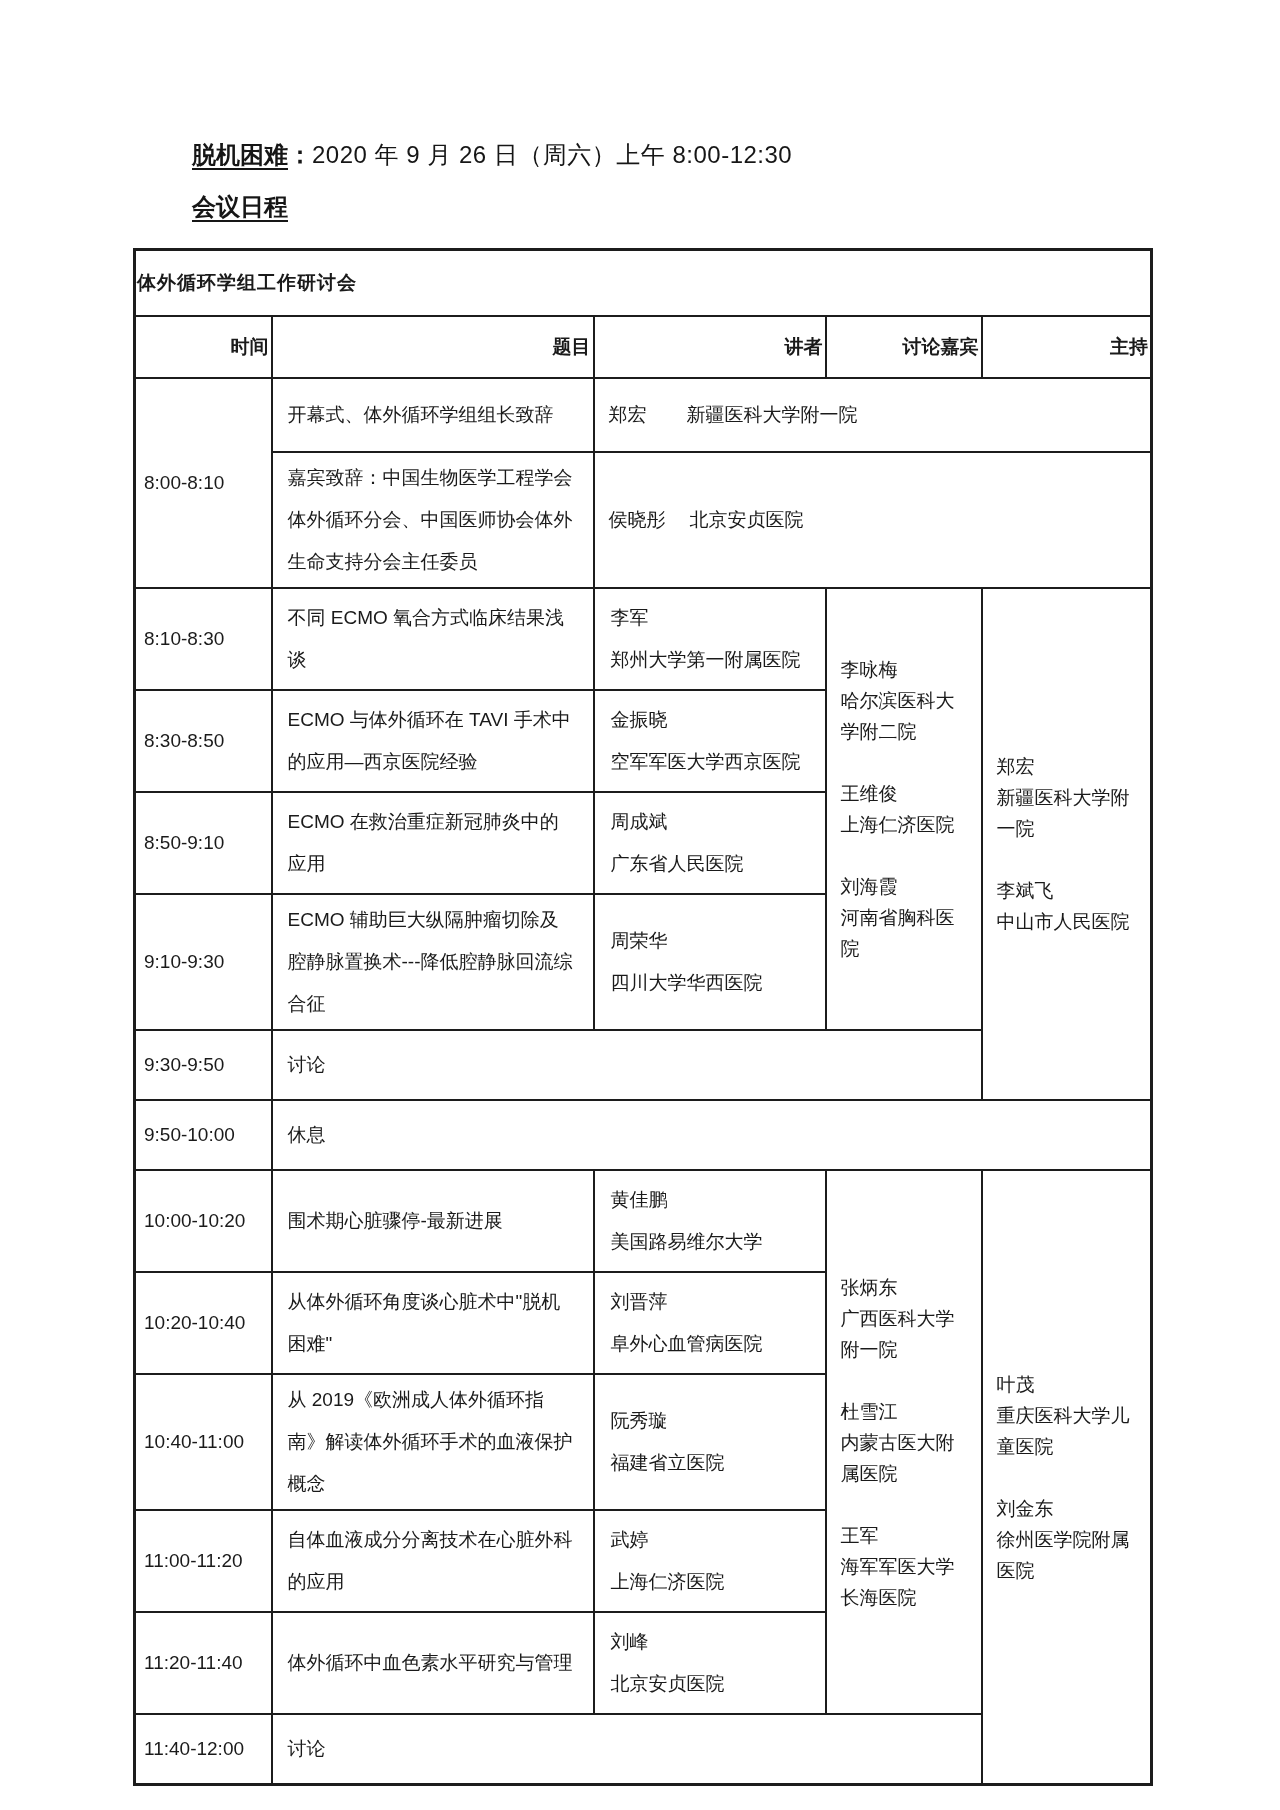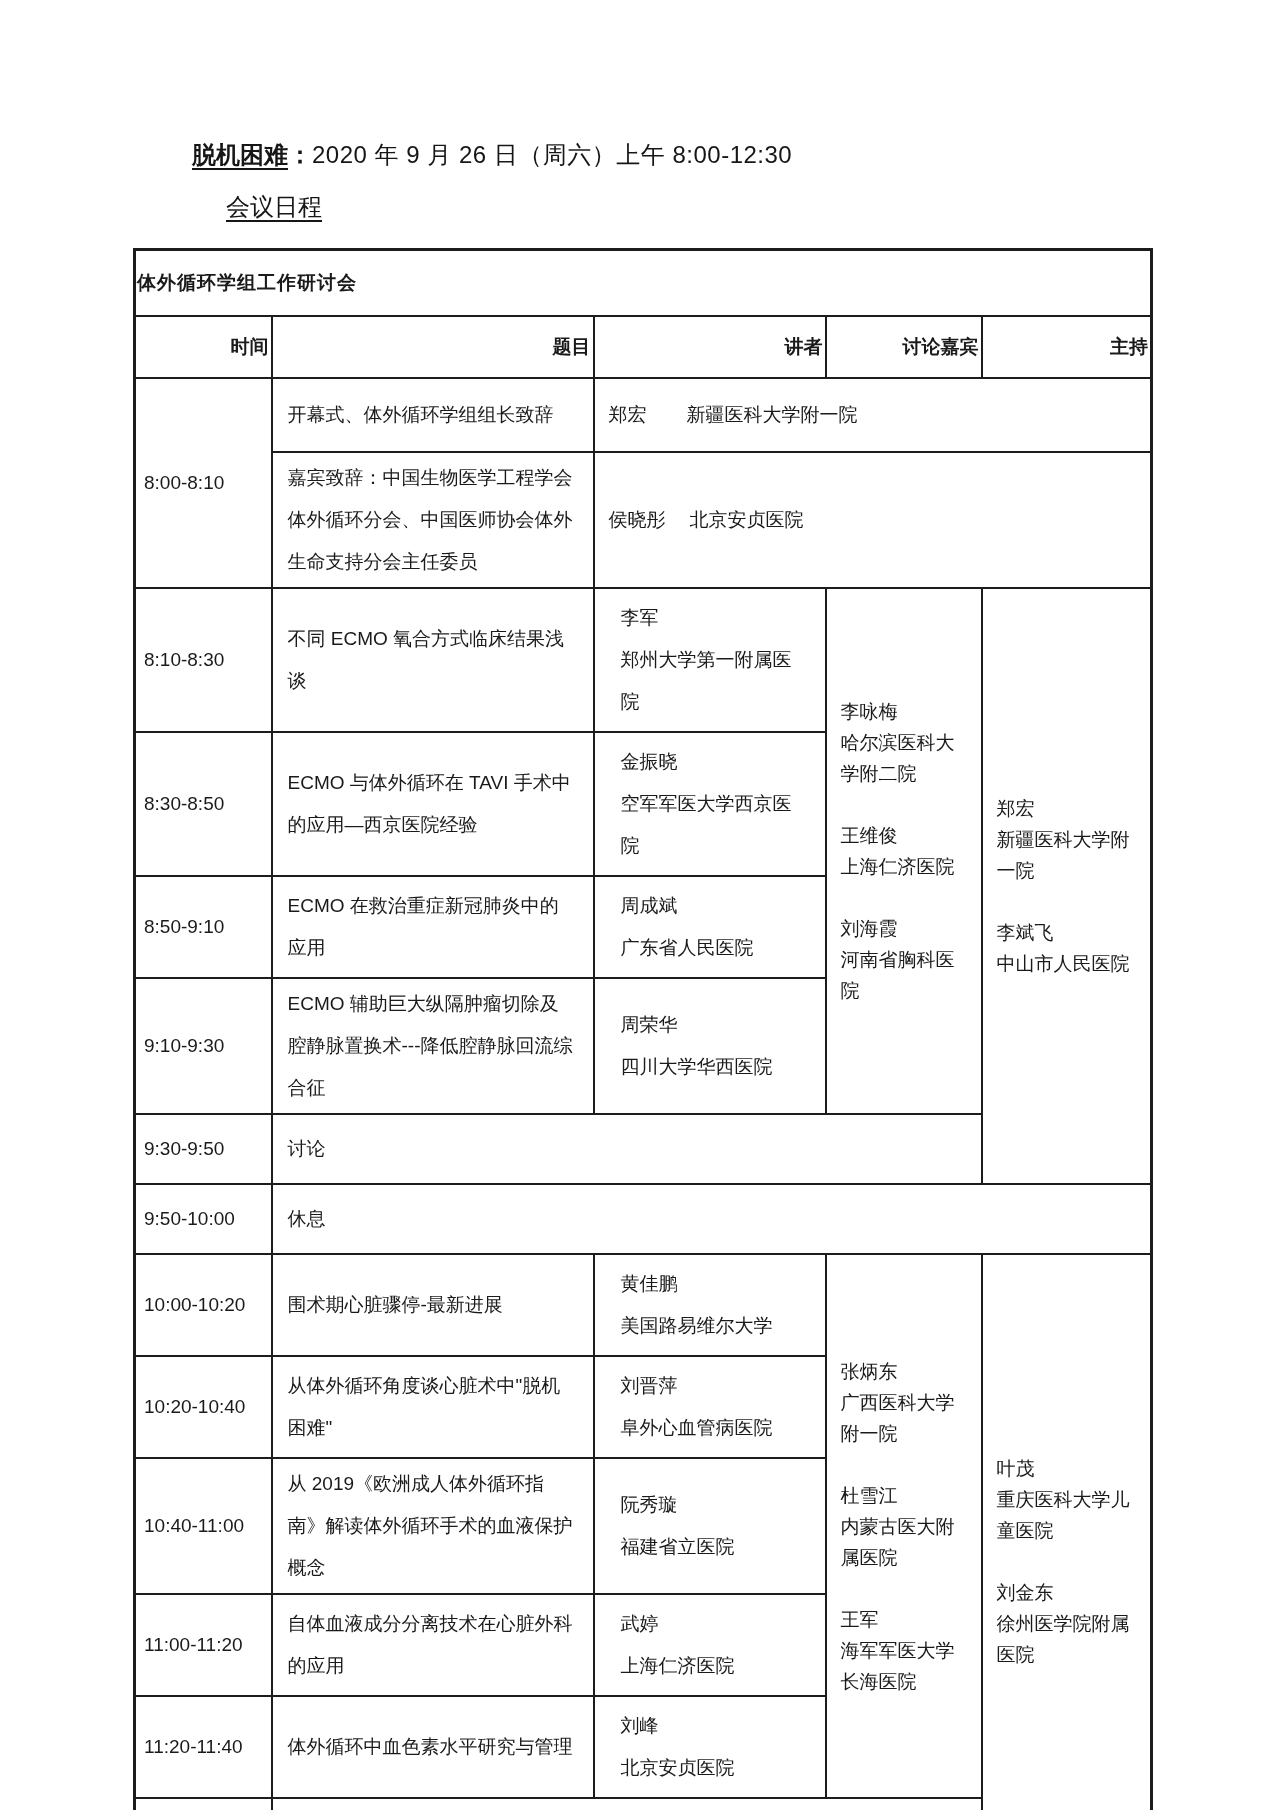--- a/index.html
+++ b/index.html
@@ -7,21 +7,21 @@
     width:1280px; height:1810px; background:#ffffff;
     font-family:"Liberation Sans","DejaVu Sans",sans-serif;
     color:#1a1a1a;
   }
   .page { position:relative; width:1280px; height:1810px; overflow:hidden; }
   .headings { padding-top:140px; margin-left:192px; }
   .h-line { font-size:24px; line-height:30px; margin-bottom:22px; color:#161616; }
   .h-label { font-weight:bold; text-decoration:underline; text-underline-offset:5px; }
   .h-colon { font-weight:bold; }
   .h-value { font-weight:normal; letter-spacing:0.5px; }
-  .agenda-label { font-size:24px; font-weight:normal; text-decoration:underline; text-underline-offset:5px;margin-left:34px; }
+  .agenda-label { font-size:24px; font-weight:bold; text-decoration:underline; text-underline-offset:5px; }
 
   table.agenda {
     margin:26px 0 0 133px;
     width:1017px;
     border-collapse:collapse;
     table-layout:fixed;
     border:3px solid #1c1c1c;
   }
   table.agenda td {
     border:2px solid #1c1c1c;
@@ -31,21 +31,21 @@
   }
   .c-title {
     text-align:left; font-size:23px; font-weight:bold;
     height:62px; letter-spacing:1px;
   }
   tr.hdr td {
     text-align:right; font-weight:bold; height:52px; padding:4px 2px;
   }
   .c-time { padding:6px 4px 6px 8px; line-height:26px; }
   .c-topic { padding:4px 15px; line-height:42px; }
-  .c-speaker { padding:8px 26px; line-height:42px; }
+  .c-speaker { padding:8px 16px; line-height:42px; }
   .c-span { padding:8px 14px; line-height:42px; }
   tr.h1 td { height:56px; }
   .c-guests { padding:12px 24px 12px 14px; line-height:31px; }
   .c-host  { padding:12px 14px 12px 14px; line-height:31px; }
   .grp + .grp { margin-top:31px; }
   .gap   { display:inline-block; width:40px; }
   .gap-sm{ display:inline-block; width:24px; }
 </style>
 </head>
 <body>

